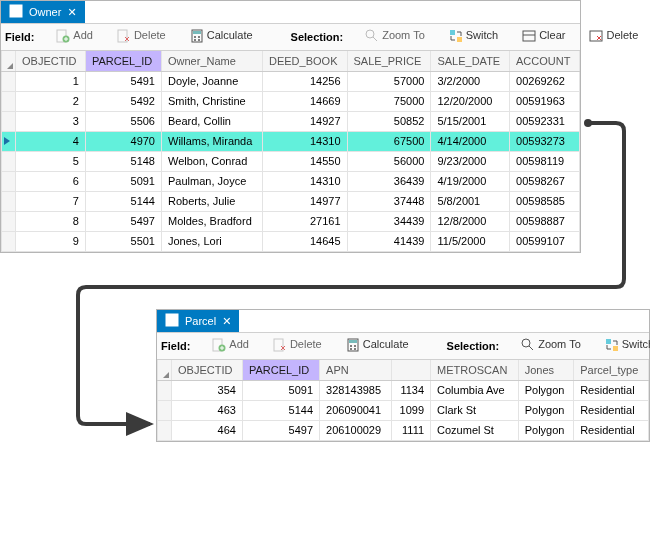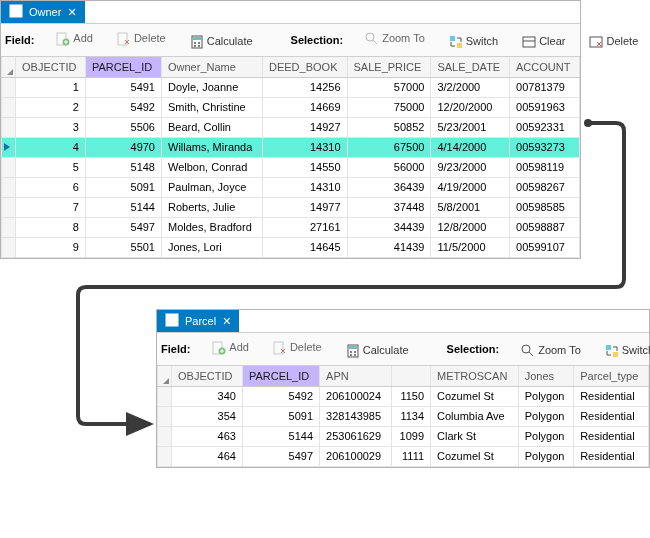--- a/index.html
+++ b/index.html
@@ -49,21 +49,21 @@
   }
   .toolbar .lbl-strong { font-weight: bold; margin-right: 4px; }
   .tbtn {
     display: inline-flex;
     align-items: flex-start;
     gap: 3px;
     padding: 2px 5px;
     border: 1px solid transparent;
     color: #666;
   }
-  .tbtn.enabled { color: #333; margin-top: 6px; }
+  .tbtn.enabled { color: #333; }
   .sep {
     width: 1px;
     height: 18px;
     background: #d0d0d0;
     margin: 0 4px;
   }
   .ticon { width:14px; height:14px; display:inline-block; }
 
   table { border-collapse: collapse; width: 100%; }
   th, td {
@@ -216,40 +216,40 @@
       </thead>
     <tbody id="owner-body">
         <tr>
           <td class="rowhead"></td>
           <td class="num">1</td>
           <td class="num">5491</td>
           <td>Doyle, Joanne</td>
           <td class="num">14256</td>
           <td class="num">57000</td>
           <td>3/2/2000</td>
-          <td>00781379</td>
+          <td>00269262</td>
         </tr>
         <tr>
           <td class="rowhead"></td>
           <td class="num">2</td>
           <td class="num">5492</td>
           <td>Smith, Christine</td>
           <td class="num">14669</td>
           <td class="num">75000</td>
           <td>12/20/2000</td>
           <td>00591963</td>
         </tr>
         <tr>
           <td class="rowhead"></td>
           <td class="num">3</td>
           <td class="num">5506</td>
           <td>Beard, Collin</td>
           <td class="num">14927</td>
           <td class="num">50852</td>
-          <td>5/23/2001</td>
+          <td>5/15/2001</td>
           <td>00592331</td>
         </tr>
         <tr class="sel">
           <td class="rowhead"></td>
           <td class="num">4</td>
           <td class="num">4970</td>
           <td>Willams, Miranda</td>
           <td class="num">14310</td>
           <td class="num">67500</td>
           <td>4/14/2000</td>
@@ -390,43 +390,33 @@
           <th>APN</th>
           <th></th>
           <th>METROSCAN</th>
           <th>Jones</th>
           <th>Parcel_type</th>
         </tr>
       </thead>
     <tbody id="parcel-body">
         <tr>
           <td class="rowhead"></td>
-          <td class="num">340</td>
-          <td class="num">5492</td>
-          <td>206100024</td>
-          <td class="num">1150</td>
-          <td>Cozumel St</td>
-          <td>Polygon</td>
-          <td>Residential</td>
-        </tr>
-        <tr>
-          <td class="rowhead"></td>
           <td class="num">354</td>
           <td class="num">5091</td>
           <td>328143985</td>
           <td class="num">1134</td>
           <td>Columbia Ave</td>
           <td>Polygon</td>
           <td>Residential</td>
         </tr>
         <tr>
           <td class="rowhead"></td>
           <td class="num">463</td>
           <td class="num">5144</td>
-          <td>253061629</td>
+          <td>206090041</td>
           <td class="num">1099</td>
           <td>Clark St</td>
           <td>Polygon</td>
           <td>Residential</td>
         </tr>
         <tr>
           <td class="rowhead"></td>
           <td class="num">464</td>
           <td class="num">5497</td>
           <td>206100029</td>

